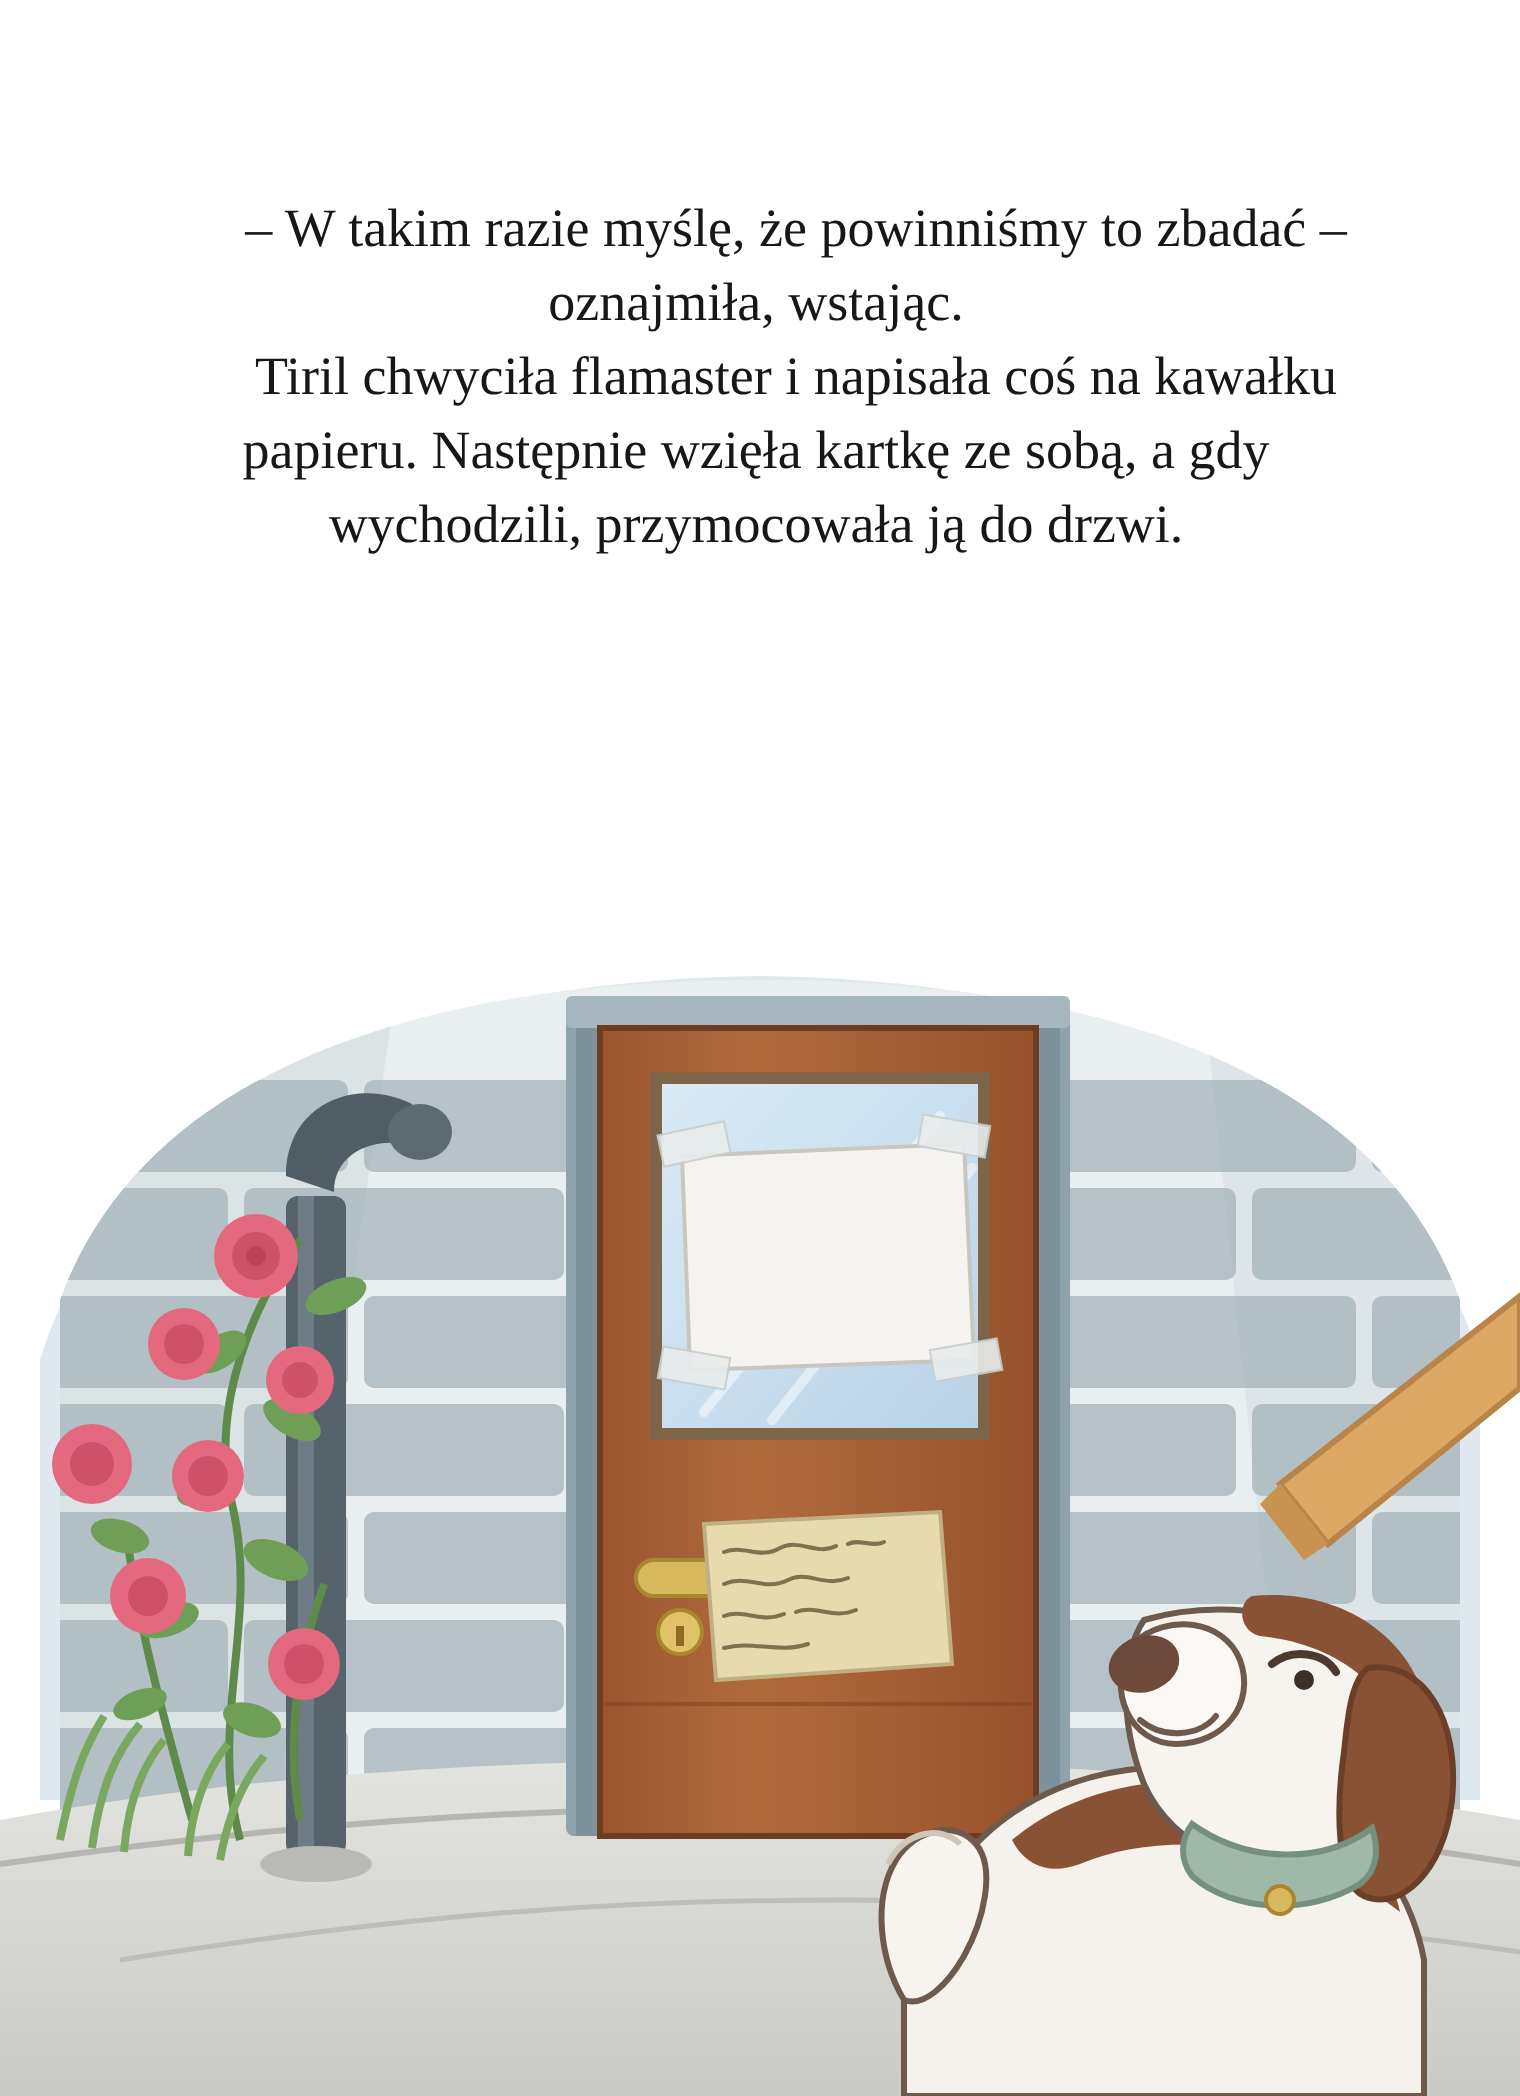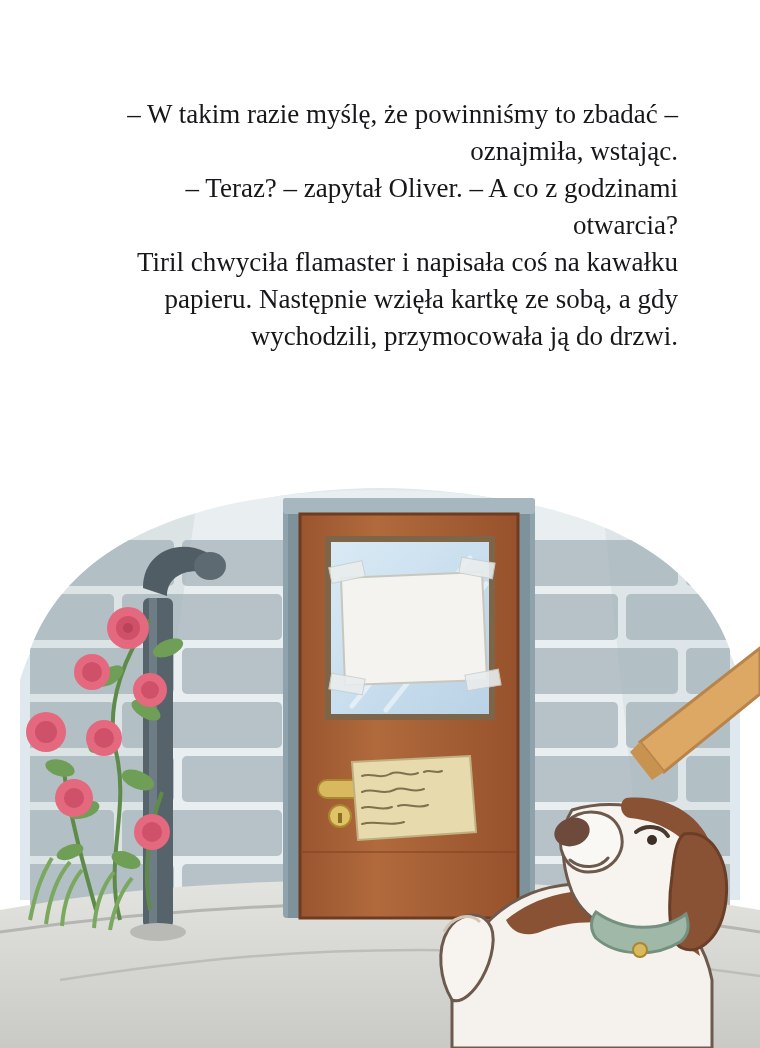--- a/index.html
+++ b/index.html
@@ -17,21 +17,21 @@
   }
 
   
   .page-text {
     position: absolute;
     left: 78px;
     top: 96px;
     width: 600px;
     font-size: 27px;
     line-height: 1.37;
-    text-align: right;
+    text-align: center;
     color: #17171a;
   }
   .para {
     margin: 0 0 0 0;
     text-indent: 40px;
     white-space: pre-wrap;
   }
 
   
   .illustration {
@@ -42,21 +42,20 @@
     height: 568px;
     overflow: hidden;
   }
   .illo-svg { display: block; }
 </style>
 </head>
 <body>
 
 <div class="page-text">
   <p class="para">– W takim razie myślę, że powinniśmy to zbadać – oznajmiła, wstając.</p>
-  <p class="para">– Teraz? – zapytał Oliver. – A co z godzinami otwarcia?</p>
   <p class="para">Tiril chwyciła flamaster i napisała coś na kawałku papieru. Następnie wzięła kartkę ze sobą, a gdy wychodzili, przymocowała ją do drzwi.</p>
 </div>
 
 <div class="illustration">
   <svg class="illo-svg" width="760" height="568" viewBox="0 0 760 568" xmlns="http://www.w3.org/2000/svg">
     <defs>
       <clipPath id="clipWall">
         <path d="M30,170 C70,60 200,10 380,10 C560,10 690,60 730,170 L730,470 L30,470 Z"></path>
       </clipPath>
       <linearGradient id="glassGrad" x1="0" y1="0" x2="1" y2="1">

